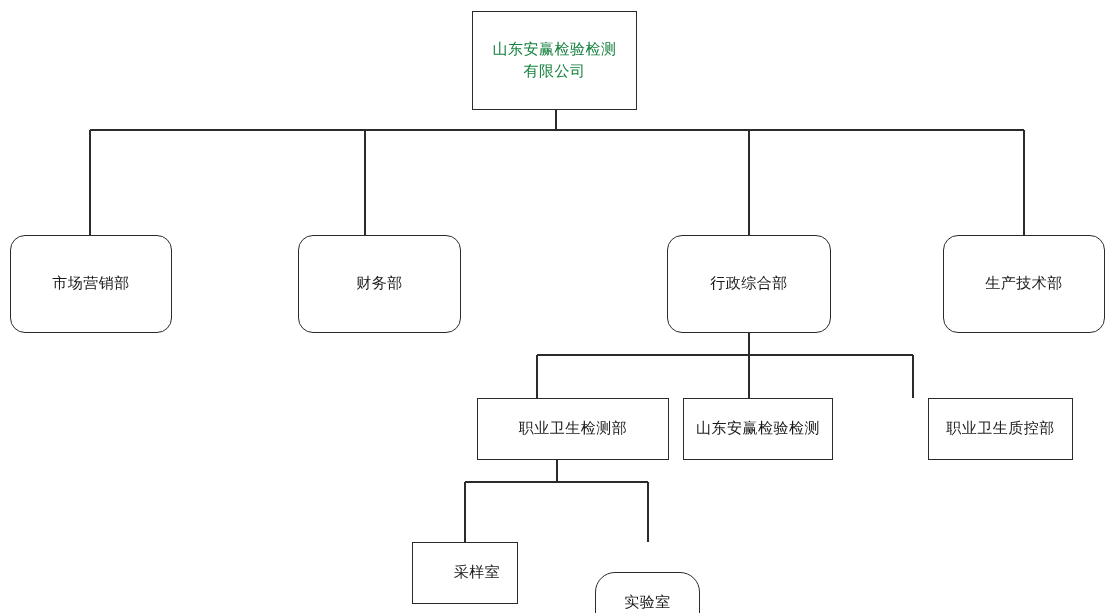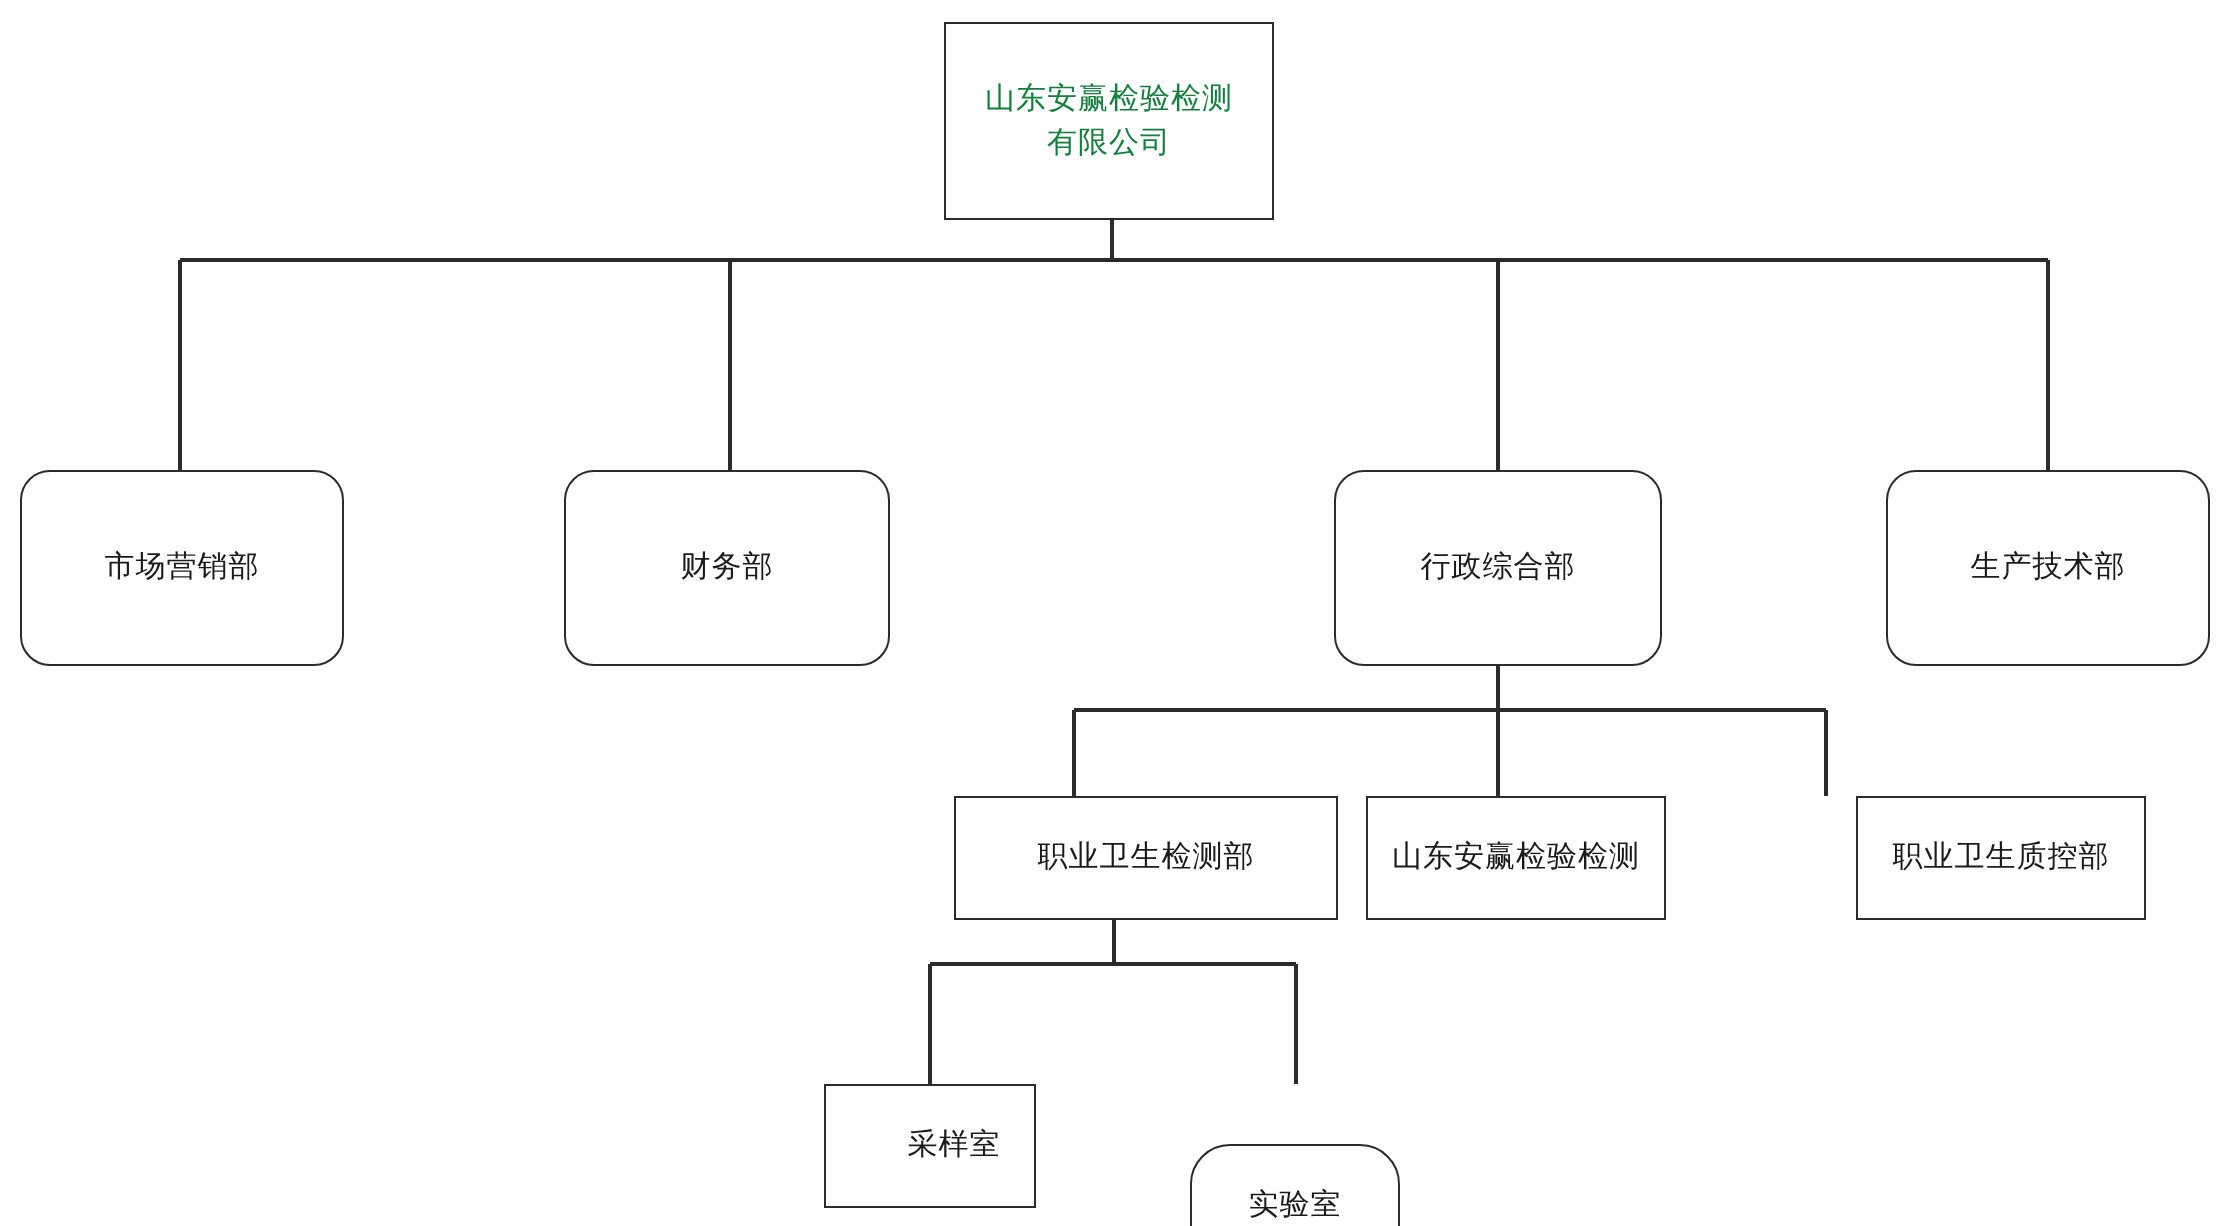--- a/index.html
+++ b/index.html
@@ -70,21 +70,21 @@
         <line x1="465" y1="482" x2="648" y2="482"></line>
         <line x1="465" y1="482" x2="465" y2="542"></line>
         <line x1="648" y1="482" x2="648" y2="542"></line>
       </g>
   </svg>
 
   <div id="nodes-layer">
       <div class="org-node root" style="left: 472px; top: 11px; width: 165px; height: 99px; border-color: rgb(43, 43, 43); color: #15803d;">山东安赢检验检测
 有限公司</div>
       <div class="org-node level2" style="left: 10px; top: 235px; width: 162px; height: 98px; border-color: rgb(43, 43, 43); color: rgb(26, 26, 26);">市场营销部</div>
-      <div class="org-node level2" style="left: 282px; top: 235px; width: 163px; height: 98px; border-color: rgb(43, 43, 43); color: rgb(26, 26, 26);">财务部</div>
+      <div class="org-node level2" style="left: 298px; top: 235px; width: 163px; height: 98px; border-color: rgb(43, 43, 43); color: rgb(26, 26, 26);">财务部</div>
       <div class="org-node level2" style="left: 667px; top: 235px; width: 164px; height: 98px; border-color: rgb(43, 43, 43); color: rgb(26, 26, 26);">行政综合部</div>
       <div class="org-node level2" style="left: 943px; top: 235px; width: 162px; height: 98px; border-color: rgb(43, 43, 43); color: rgb(26, 26, 26);">生产技术部</div>
       <div class="org-node level3" style="left: 477px; top: 398px; width: 192px; height: 62px; border-color: rgb(43, 43, 43); color: rgb(26, 26, 26);">职业卫生检测部</div>
       <div class="org-node level3" style="left: 683px; top: 398px; width: 150px; height: 62px; border-color: rgb(43, 43, 43); color: rgb(26, 26, 26);">山东安赢检验检测</div>
       <div class="org-node level3" style="left: 896px; top: 398px; width: 145px; height: 62px; border-color: rgb(43, 43, 43); color: rgb(26, 26, 26); margin-left: 32px;">职业卫生质控部</div>
       <div class="org-node level4" style="left: 412px; top: 542px; width: 106px; height: 62px; border-color: rgb(43, 43, 43); color: rgb(26, 26, 26); padding-left: 24px;">采样室</div>
       <div class="org-node level4" style="left: 595px; top: 572px; width: 105px; height: 62px; border-color: rgb(43, 43, 43); color: rgb(26, 26, 26); border-radius: 20px;">实验室</div>
     </div>
 
 </div>

